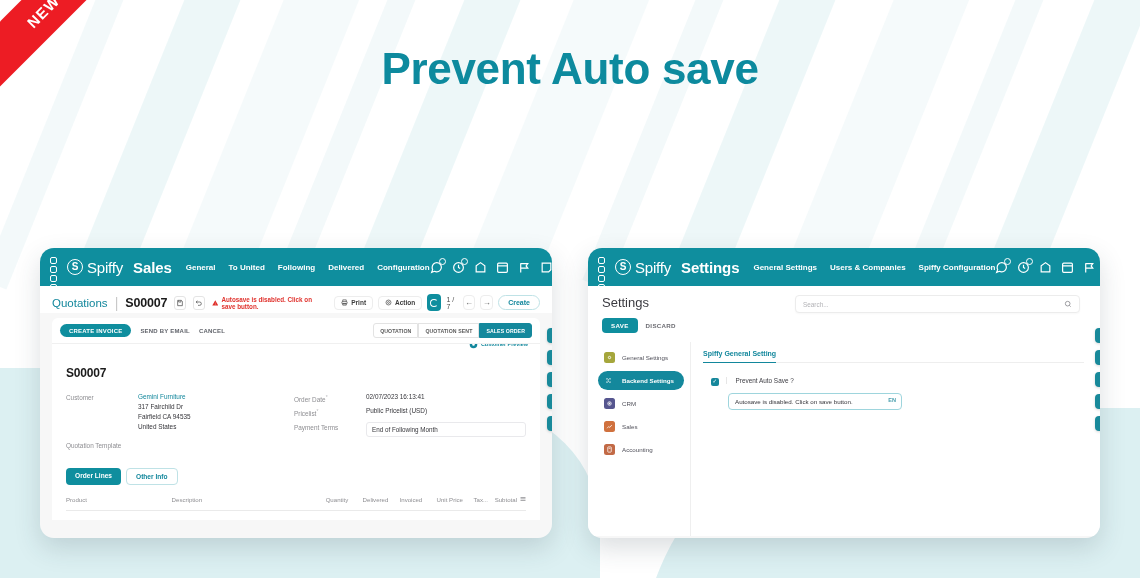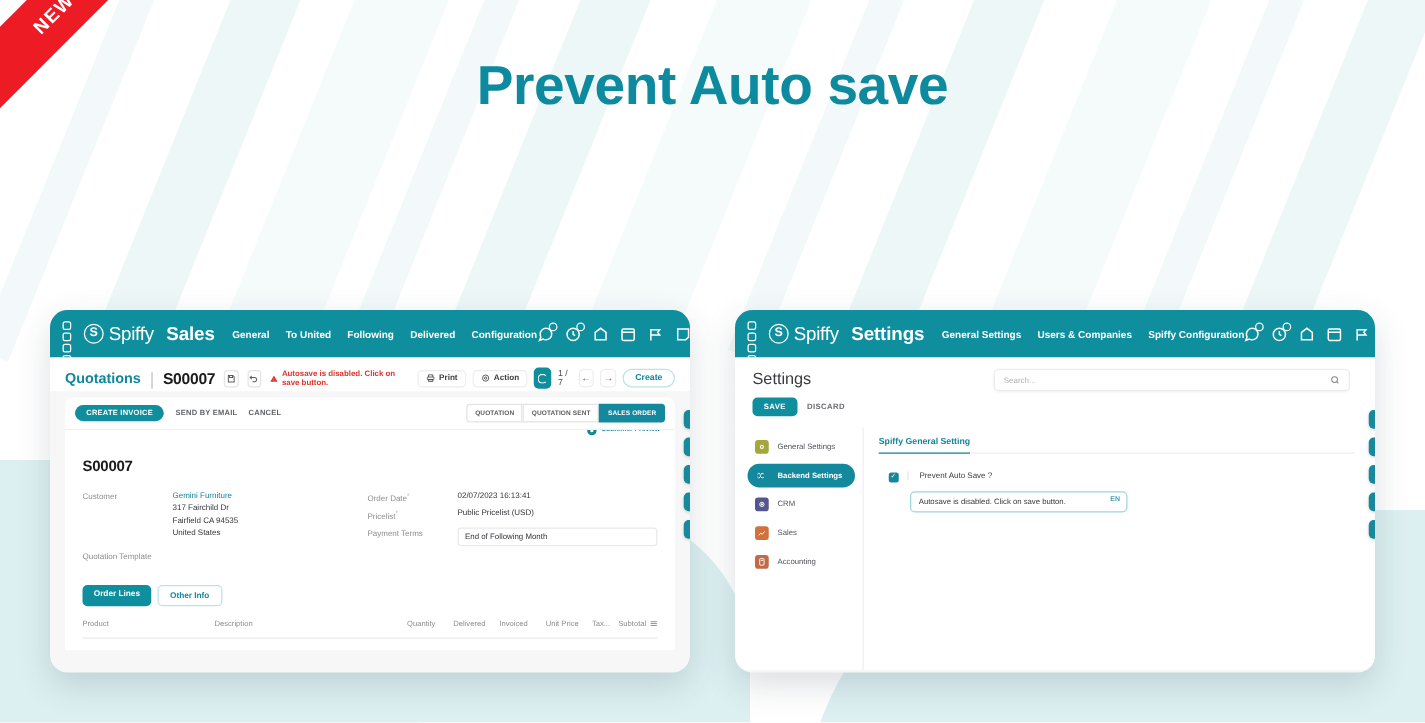--- a/index.html
+++ b/index.html
@@ -103,21 +103,21 @@
     position:absolute; top:-3px; right:-3px;
     width:7px; height:7px; border-radius:50%;
     background:#0f8e9e; border:1px solid #fff;
   }
 
   
   .cp {
     background:#fff; padding:6px 12px 0 12px;
     display:flex; align-items:center; gap:7px; height:27px;
   }
-  .bc-root { color:#12879c; font-size:11.5px; font-weight:bold; }
+  .bc-root { color:#12879c; font-size:11.5px; font-weight:normal; }
   .bc-sep { color:#c9c9c9; font-weight:300; font-size:14px; }
   .bc-cur { color:#1b1b1b; font-size:12.5px; font-weight:bold; letter-spacing:-.2px; }
   .mini-btn {
     width:14px; height:14px; border-radius:3px; background:#fff;
     border:1px solid #e4e4e4;
     display:flex; align-items:center; justify-content:center;
     color:#5c5c5c;
   }
   .mini-btn svg { width:8px; height:8px; }
   .warn { display:flex; align-items:center; gap:3px; color:#e0322d; font-size:6.3px; font-weight:bold; }

